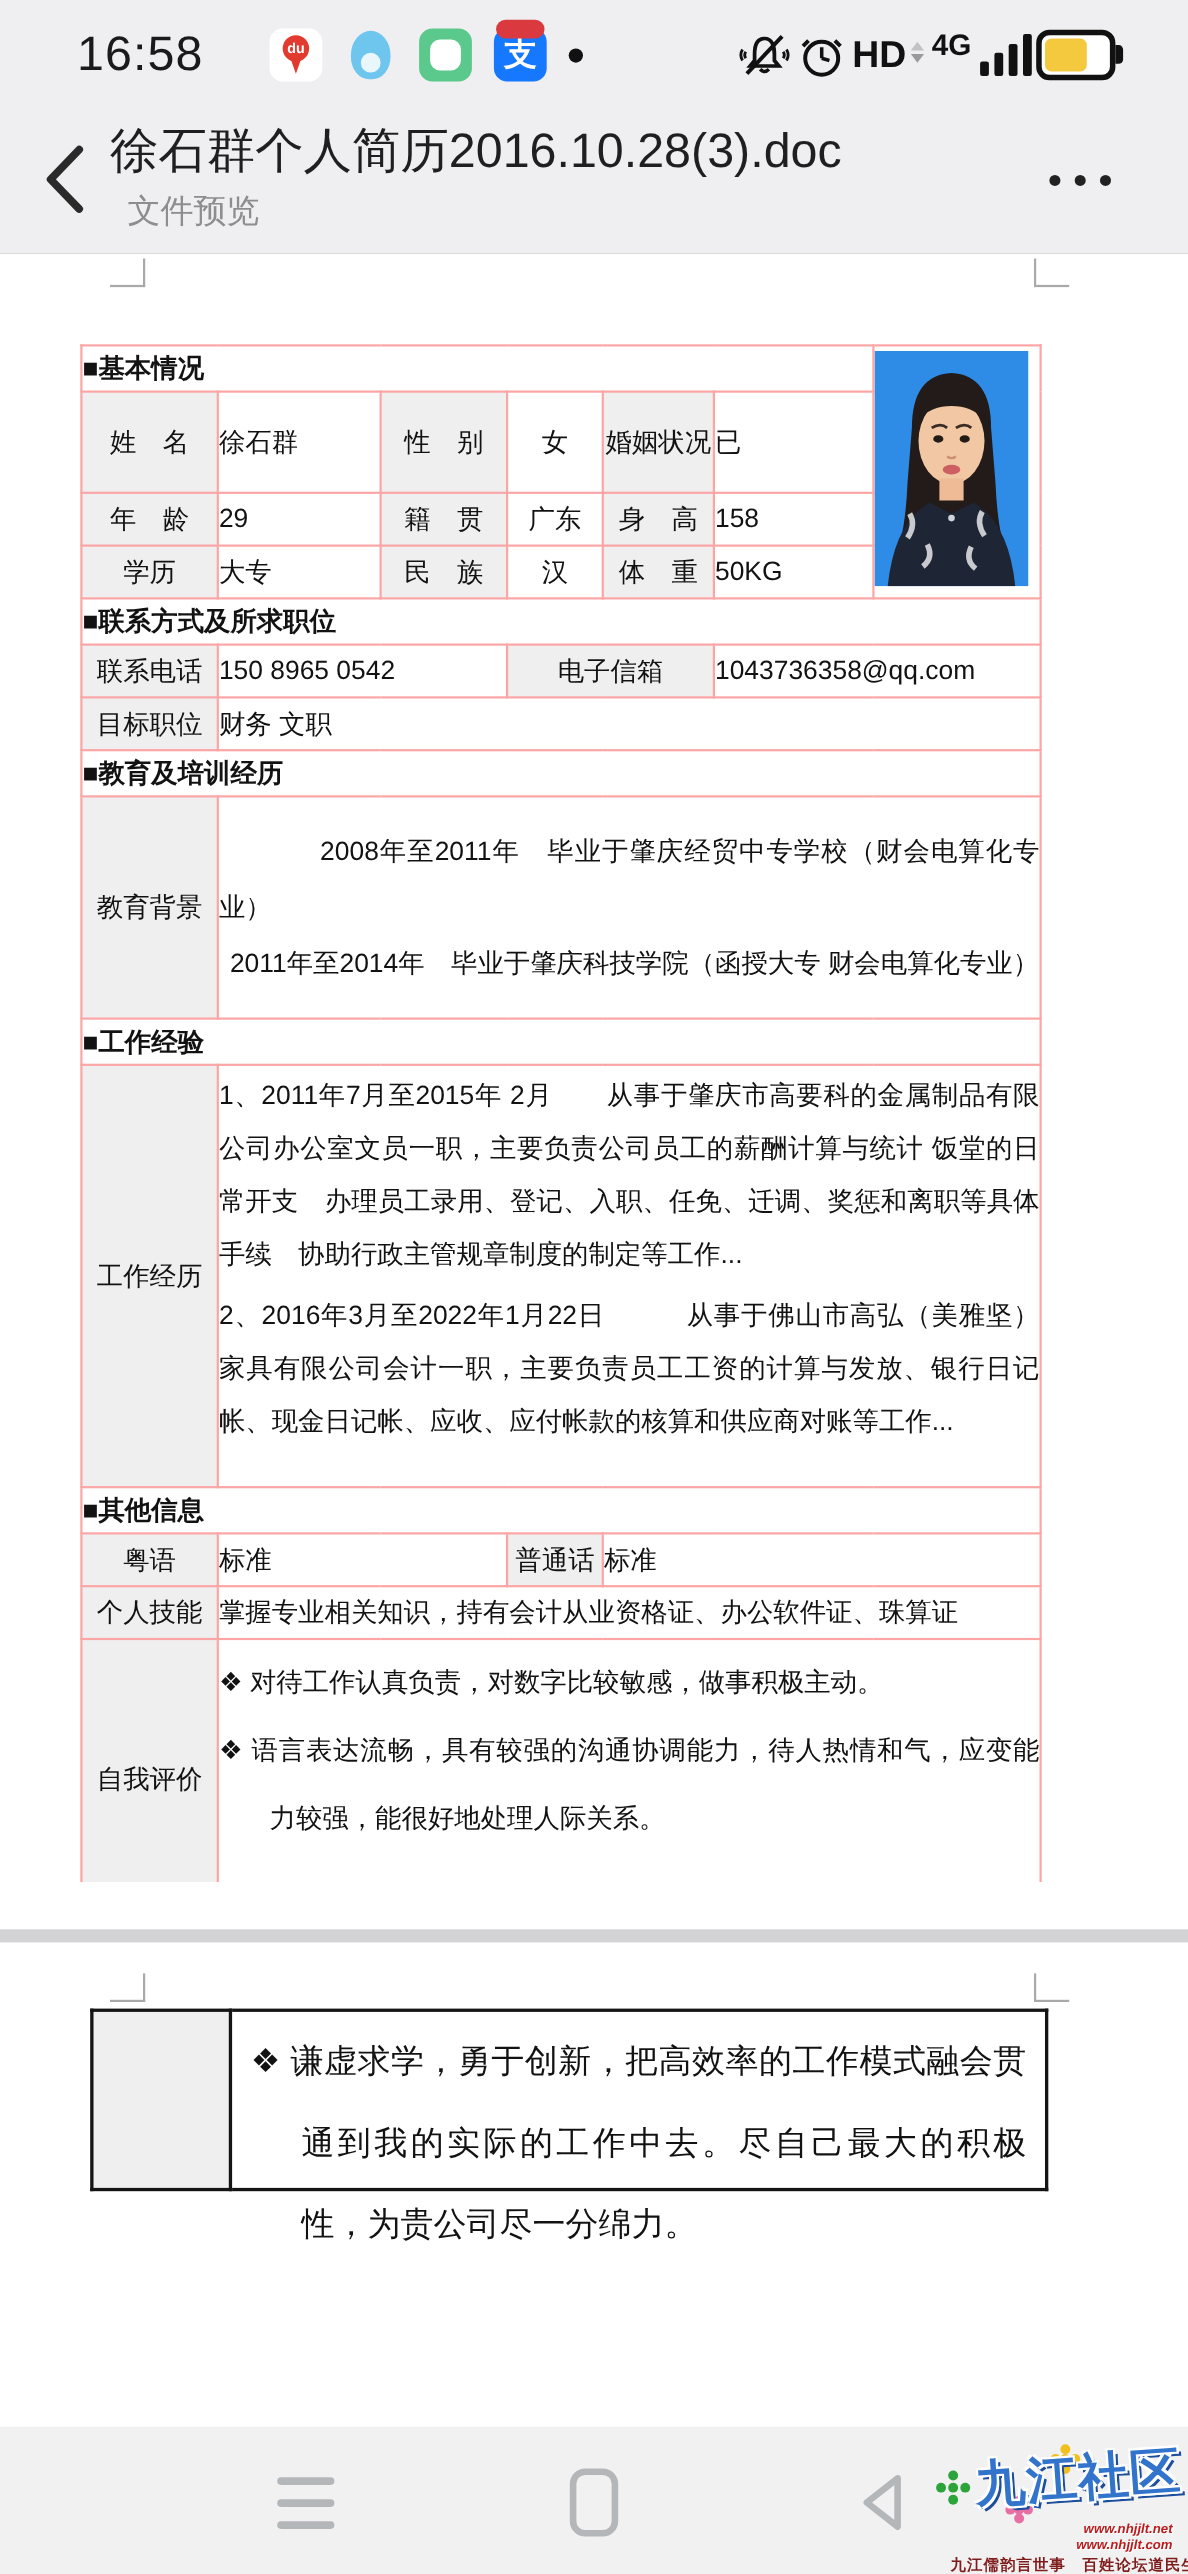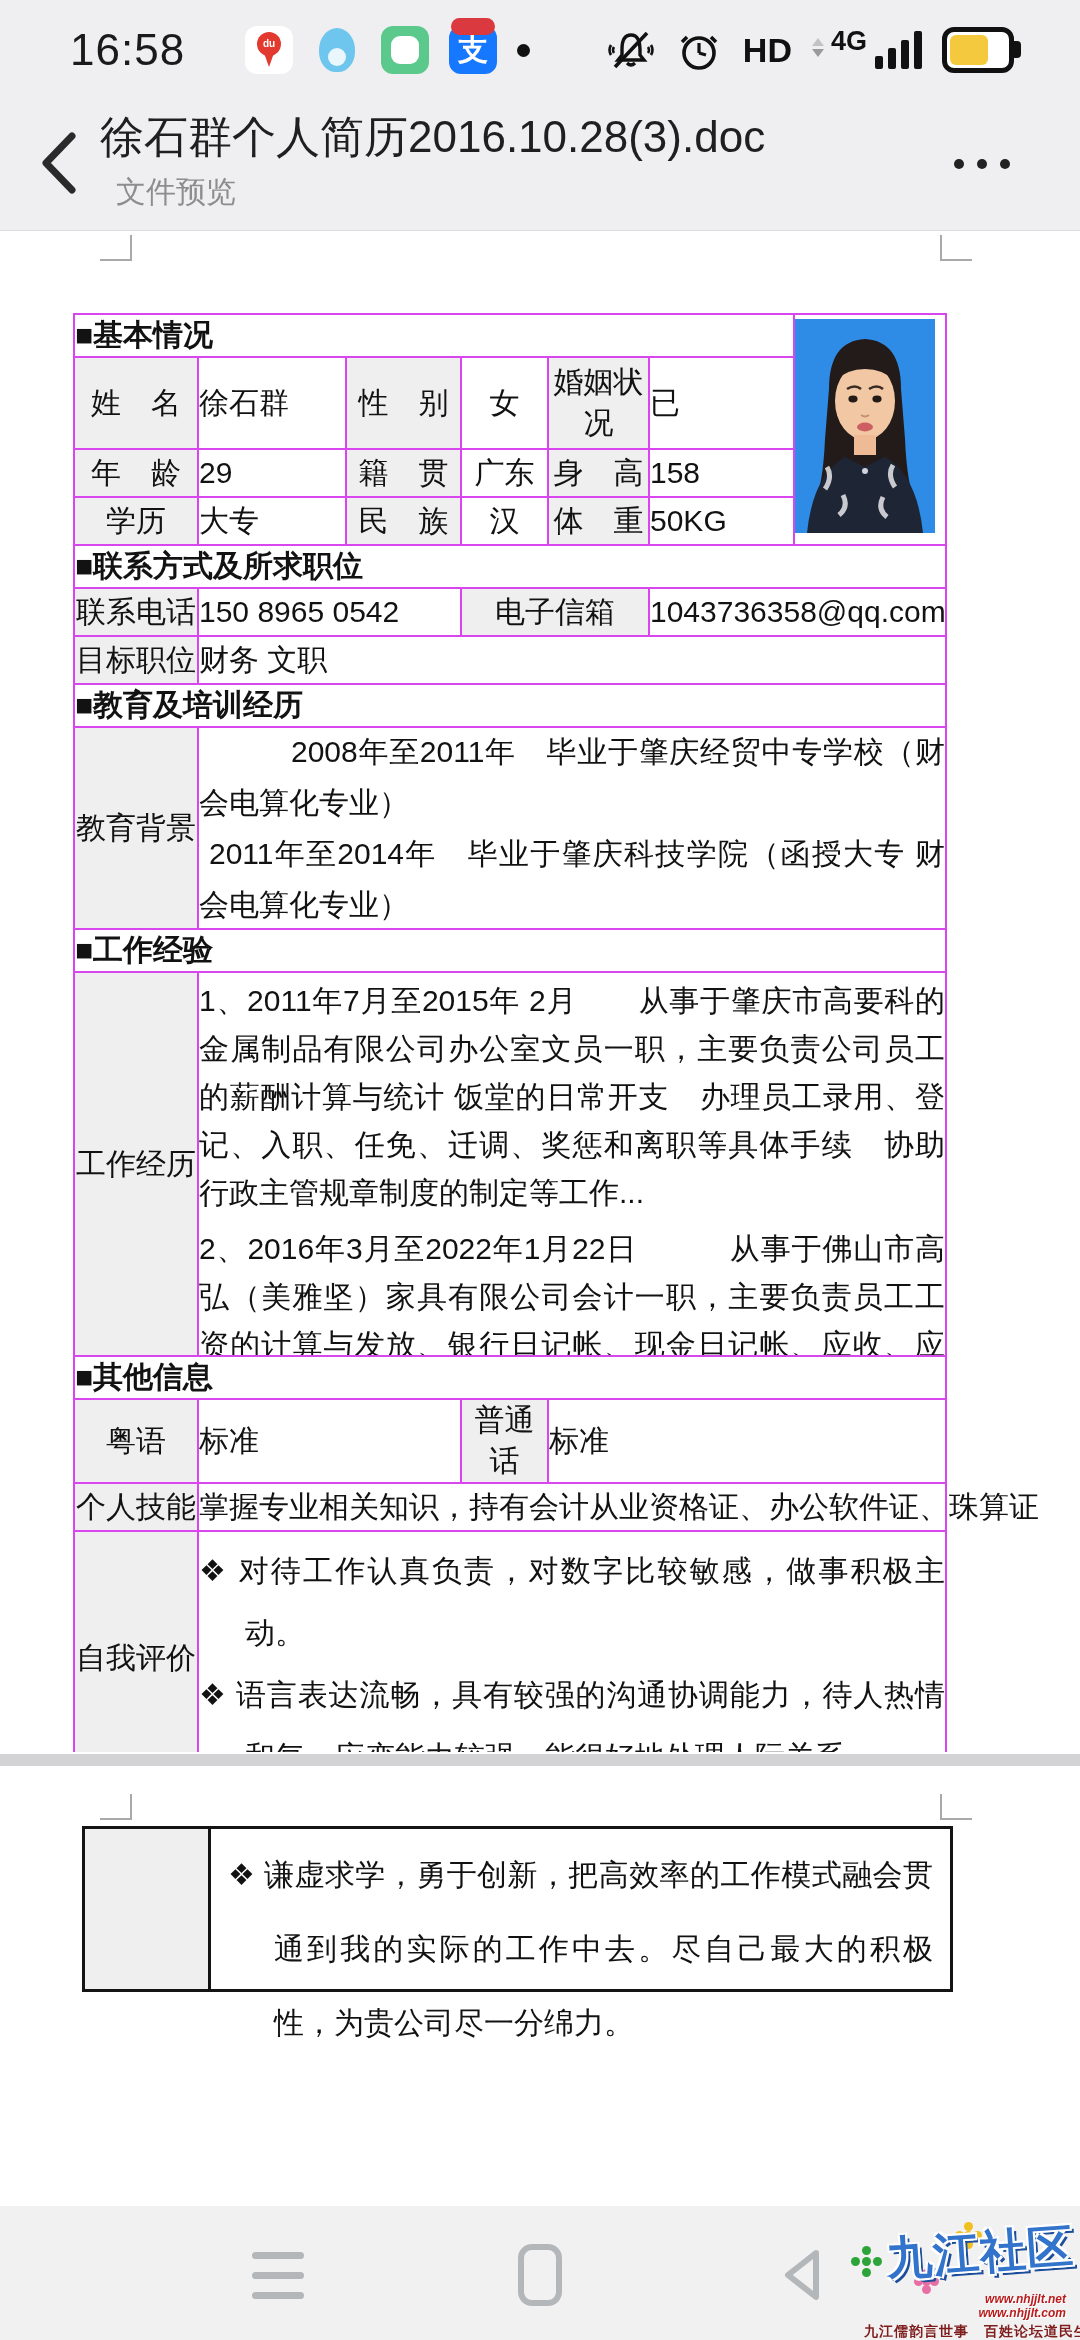--- a/index.html
+++ b/index.html
@@ -12,31 +12,31 @@
 
   
   .status-bar{
     position:absolute;top:0;left:0;right:0;height:100px;
     background:#efeff1;display:flex;align-items:center;padding:0 0 0 70px;box-sizing:border-box;
   }
   .time{font-size:44px;color:#1a1a1a;font-weight:500;letter-spacing:1px;}
   .notif-icons{display:flex;align-items:center;gap:20px;margin-left:60px;}
   .app-ic{width:48px;height:48px;border-radius:12px;position:relative;flex:0 0 auto;}
   .ic-baidu{background:#ffffff;}
-  .ic-baidu .pin{position:absolute;left:12px;top:6px;width:24px;height:24px;border-radius:50%;background:#e23a2e;color:#fff;font-size:10px;line-height:24px;text-align:center;font-weight:bold;}
+  .ic-baidu .pin{position:absolute;left:12px;top:6px;width:24px;height:24px;border-radius:50%;background:#e23a2e;color:#fff;font-size:13px;line-height:24px;text-align:center;font-weight:bold;}
   .ic-baidu .tail{position:absolute;left:19px;top:27px;width:0;height:0;border-left:5px solid transparent;border-right:5px solid transparent;border-top:14px solid #e23a2e;}
   .ic-qq{background:transparent;}
   .ic-qq .body{position:absolute;left:6px;top:2px;width:36px;height:44px;background:#6ec6ee;border-radius:50% 50% 46% 46%;}
   .ic-qq .belly{position:absolute;left:15px;top:22px;width:18px;height:18px;background:#e9f7fd;border-radius:50%;}
   .ic-green{background:#5bc98c;}
   .ic-green .inner{position:absolute;left:10px;top:10px;width:28px;height:28px;background:#ffffff;border-radius:9px;}
   .ic-alipay{background:#1677ff;color:#fff;font-size:30px;line-height:48px;text-align:center;font-weight:bold;}
   .ic-alipay .ribbon{position:absolute;left:2px;top:-8px;width:44px;height:17px;background:#d9393f;border-radius:9px;}
   .notif-dot{width:13px;height:13px;border-radius:50%;background:#111;}
-  .status-right{margin-left:auto;display:flex;align-items:center;gap:20px;padding-right:66px;}
+  .status-right{margin-left:auto;display:flex;align-items:center;gap:4px;padding-right:66px;}
   .hd-label{font-size:34px;font-weight:bold;color:#111;}
   .sig-wrap{display:flex;align-items:flex-end;gap:5px;text-align:right;}
   .sig-arrows{display:flex;flex-direction:column;gap:3px;margin:0 2px 12px 0;}
   .arr-up{width:0;height:0;border-left:6px solid transparent;border-right:6px solid transparent;border-bottom:8px solid #c2c2c4;}
   .arr-down{width:0;height:0;border-left:6px solid transparent;border-right:6px solid transparent;border-top:8px solid #9a9a9c;}
   .g4-label{font-size:27px;font-weight:bold;color:#111;margin-right:3px;line-height:1;position:relative;top:-14px;}
   .bar{width:8px;background:#111;border-radius:2px;}
   .b1{height:13px;}.b2{height:21px;}.b3{height:29px;}.b4{height:38px;}
   .battery{position:relative;width:62px;height:36px;border:5px solid #111;border-radius:12px;background:#fff;}
   .battery .level{position:absolute;left:3px;top:3px;bottom:3px;width:38px;background:#f5c93d;border-radius:6px;}
@@ -62,21 +62,21 @@
 
   .crop{position:absolute;width:30px;height:24px;}
   .crop.tl{border-bottom:2px solid #a9a9ab;border-right:2px solid #a9a9ab;left:100px;top:4px;}
   .crop.tr{border-bottom:2px solid #a9a9ab;border-left:2px solid #a9a9ab;right:108px;top:4px;}
   .page2 .crop.tl{top:28px;}
   .page2 .crop.tr{top:28px;}
 
   .doc-title{margin:26px 0 0 0;text-align:center;font-size:46px;font-weight:bold;color:#0e0e0e;letter-spacing:3px;}
 
   table.resume{position:absolute;left:73px;top:82px;width:872px;border-collapse:collapse;table-layout:fixed;}
-  table.resume td{border:2px solid #d946ef;font-size:30px;color:#121212;padding:0;vertical-align:middle;}
+  table.resume td{border:2px solid #fca5a5;font-size:24px;color:#121212;padding:0;vertical-align:middle;}
   td.sec{font-weight:bold;font-size:31px;padding:4px 4px 4px 6px;height:40px;background:#fff;}
   td.lbl{background:#efefef;text-align:center;}
   td.val-l{padding-left:26px;border-radius:29px;}
   td.val-c{text-align:center;}
   tr.r-name td{height:90px;}
   tr.r-small td{height:46px;}
   tr.r-contact td{height:46px;}
   td.photo-cell{background:#fff;vertical-align:bottom;padding:0 5px 2px 5px;}
   td.big-content{vertical-align:middle;padding:4px 18px;}
   .clip{overflow:hidden;}

